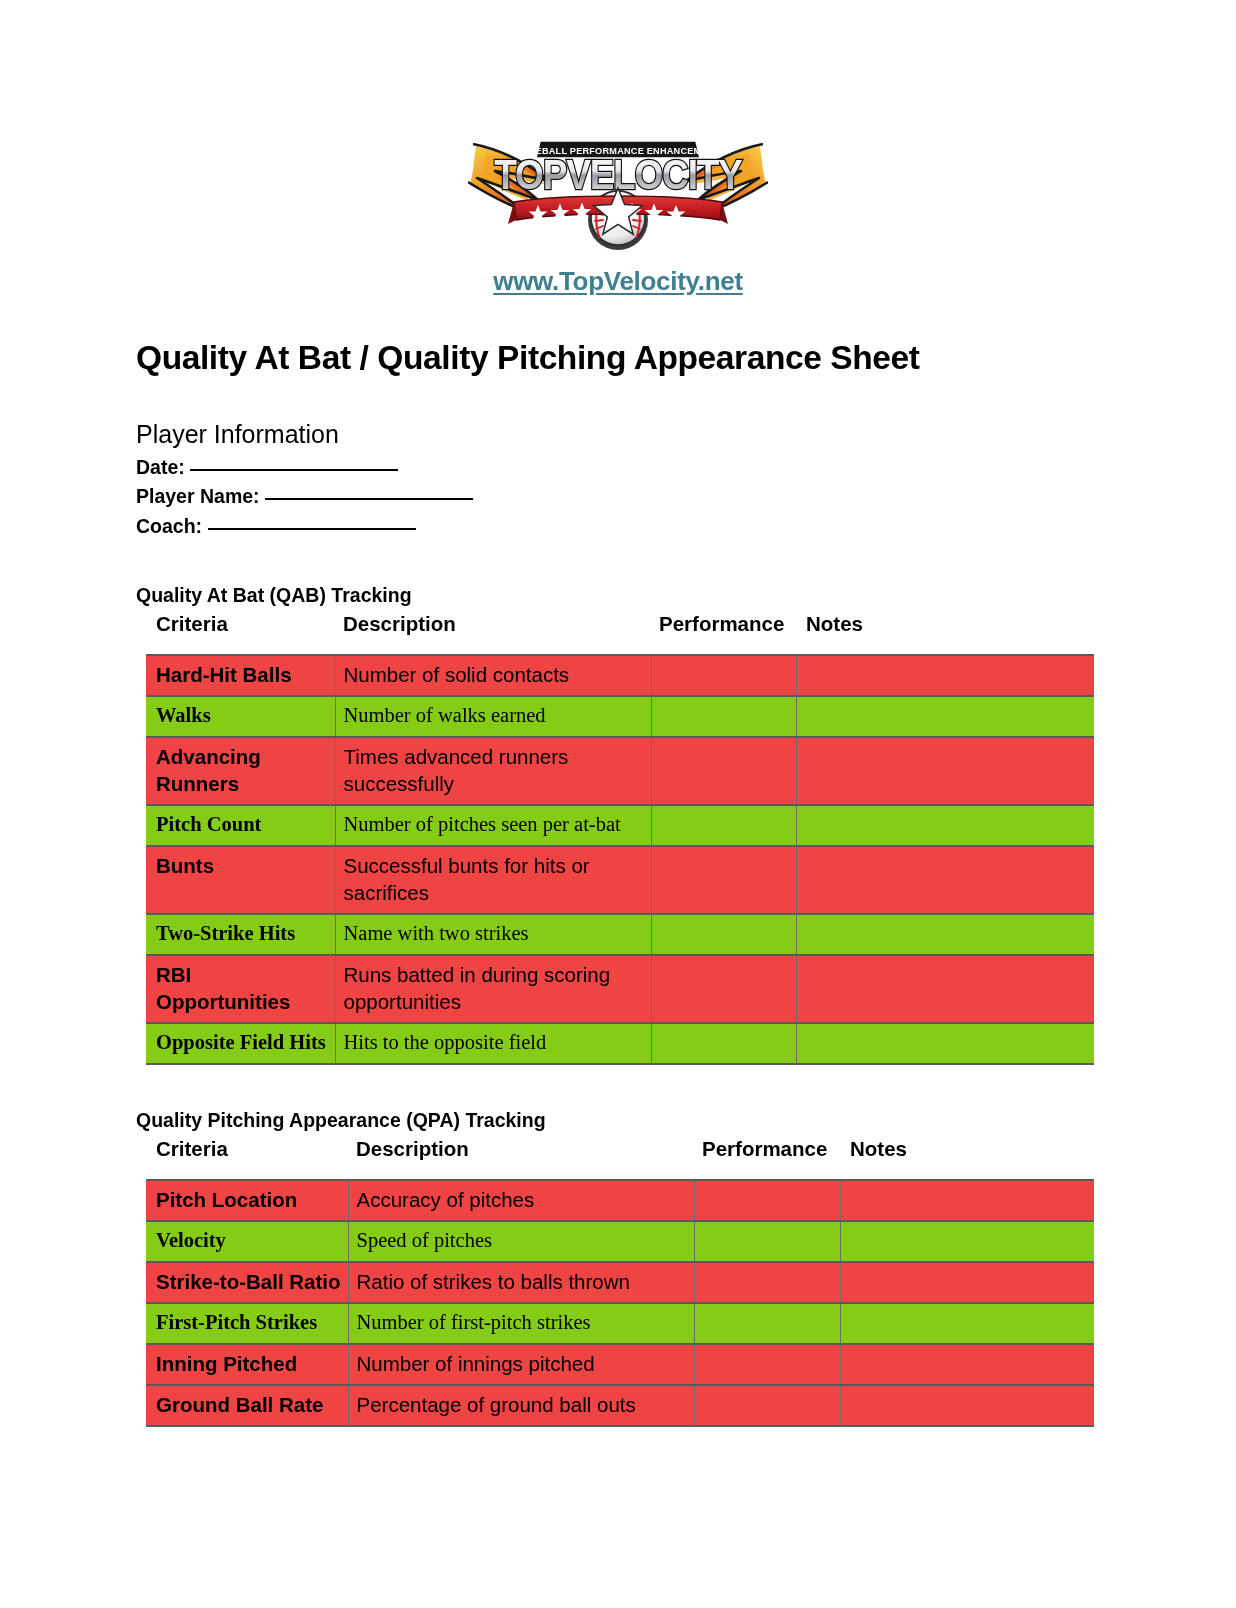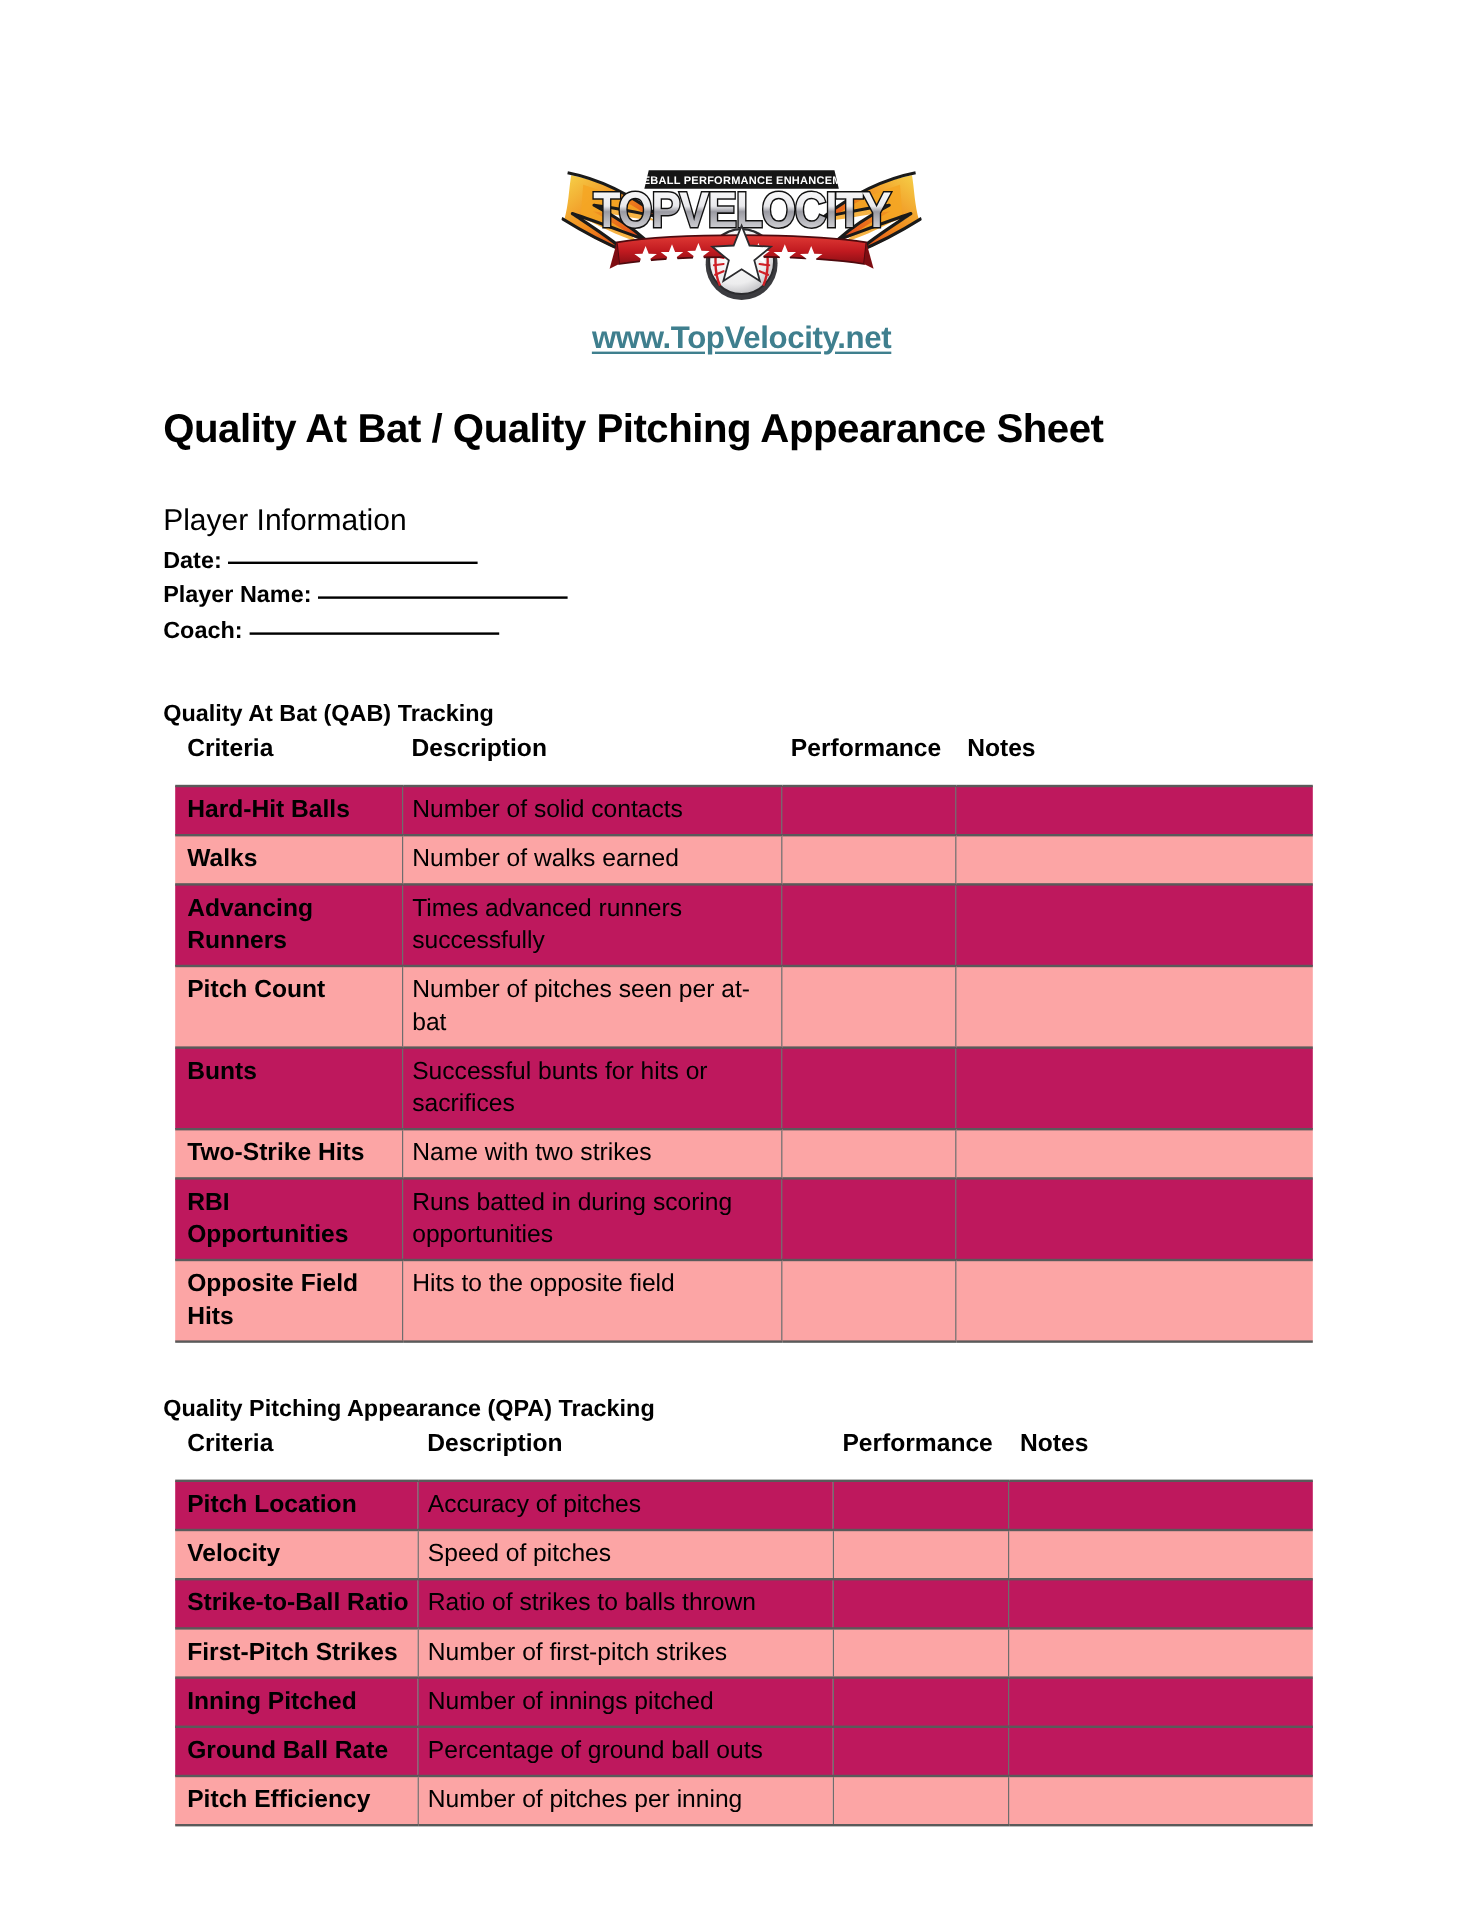--- a/index.html
+++ b/index.html
@@ -118,22 +118,22 @@
     border-left: 1.5px solid #6d6d6d;
     vertical-align: top;
     line-height: 1.32;
     height: 30px;
   }
   table.sheet td.crit {
     font-weight: 700;
     border-left: none;
     padding-left: 10px;
   }
-  table.sheet tr.shade td { background: #be185d; }
-  table.sheet tr.plain td { background: #fca5a5; }
+  table.sheet tr.shade td { background: #ef4444; }
+  table.sheet tr.plain td { background: #84cc16; font-family: Liberation Serif, serif; }
 
   
   .qab col.c-crit { width: 189px; }
   .qab col.c-desc { width: 316px; }
   .qab col.c-perf { width: 145px; }
   .qab col.c-note { width: 298px; }
   .qab th.h-crit { padding-left: 10px; }
   .qab th.h-perf { padding-left: 8px; }
   .qab th.h-note { padding-left: 10px; }
 
@@ -372,23 +372,17 @@
           <td>Number of innings pitched</td>
           <td></td>
           <td></td>
         </tr>
         <tr class="shade tall">
           <td class="crit">Ground Ball Rate</td>
           <td>Percentage of ground ball outs</td>
           <td></td>
           <td></td>
         </tr>
-        <tr class="plain">
-          <td class="crit">Pitch Efficiency</td>
-          <td>Number of pitches per inning</td>
-          <td></td>
-          <td></td>
-        </tr>
       </tbody>
     </table>
   </div>
 
 </div>
 
 </body></html>

